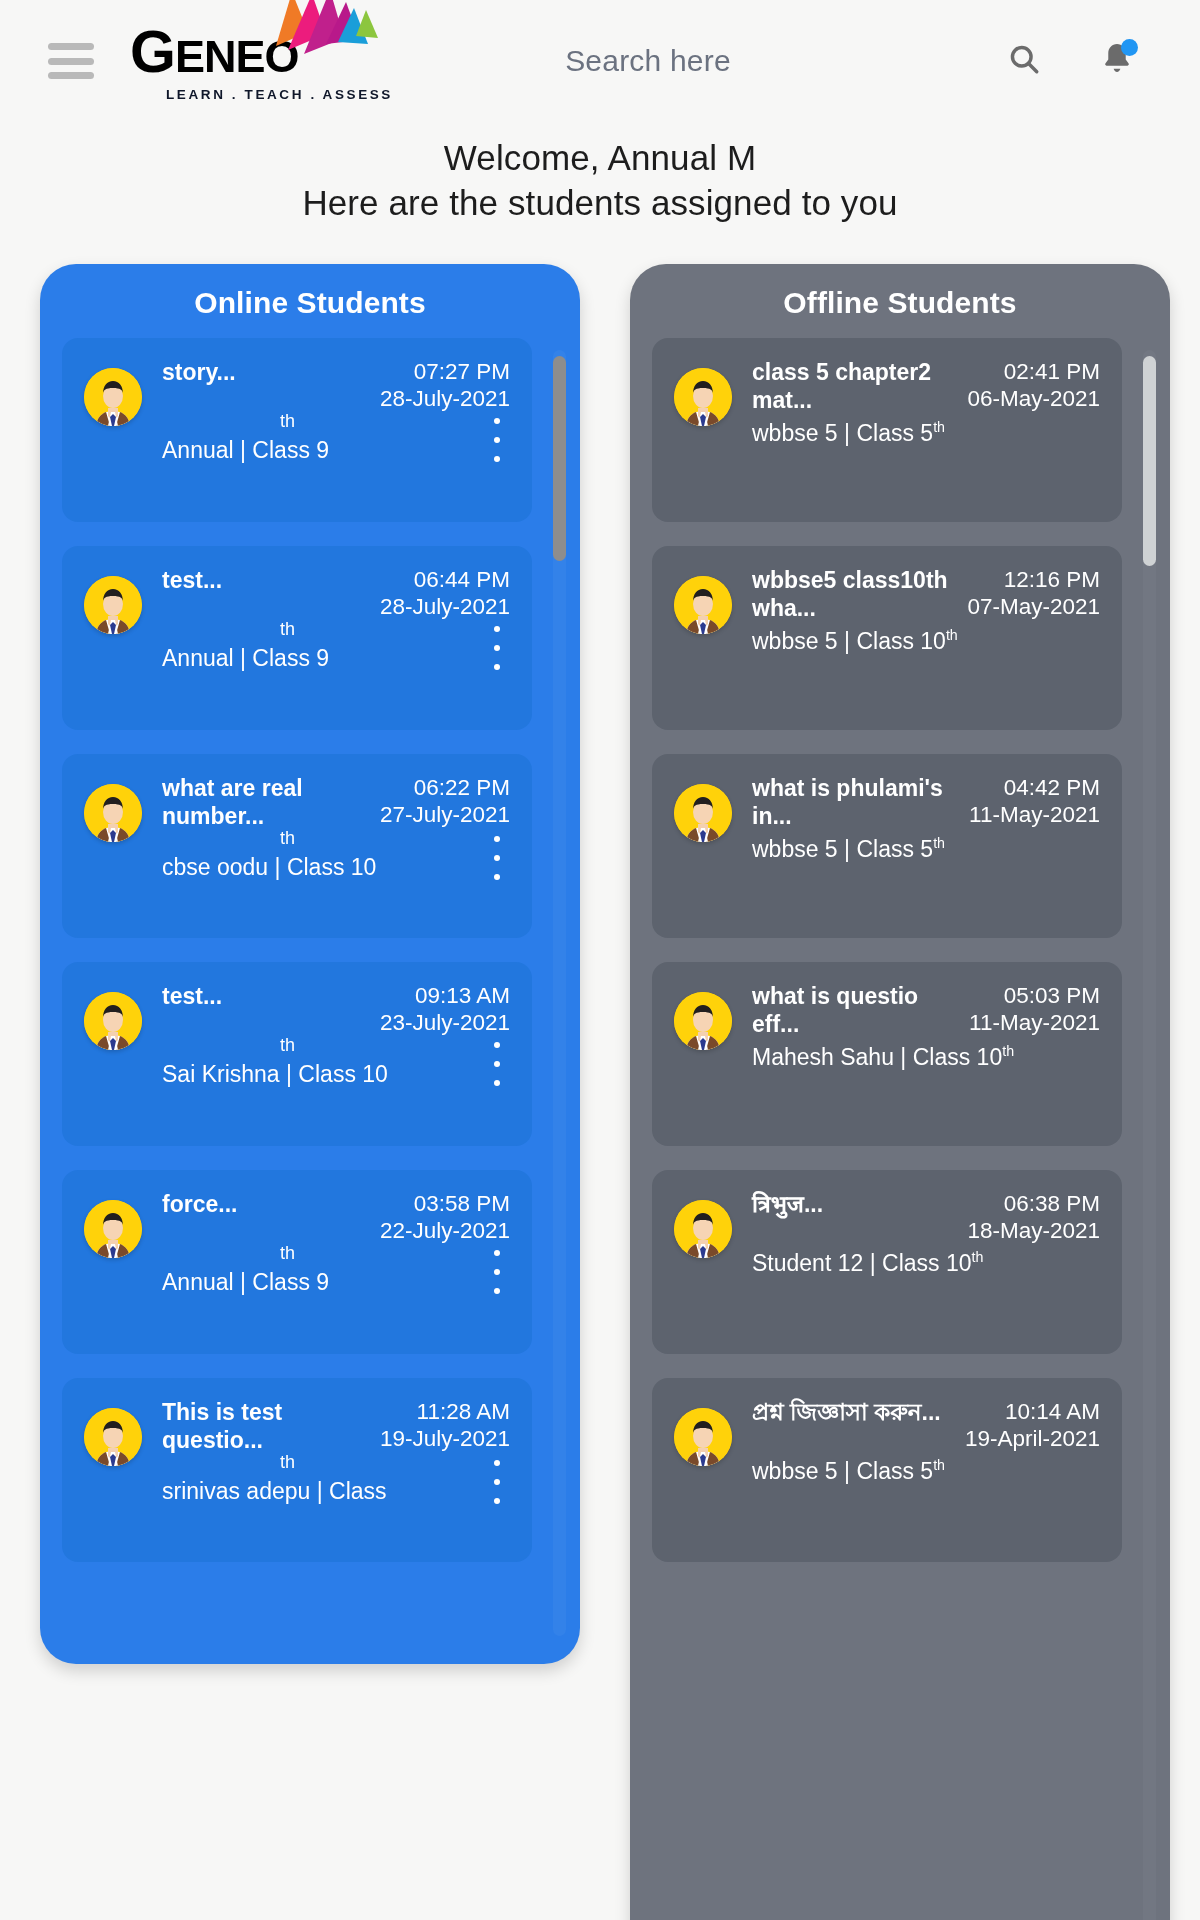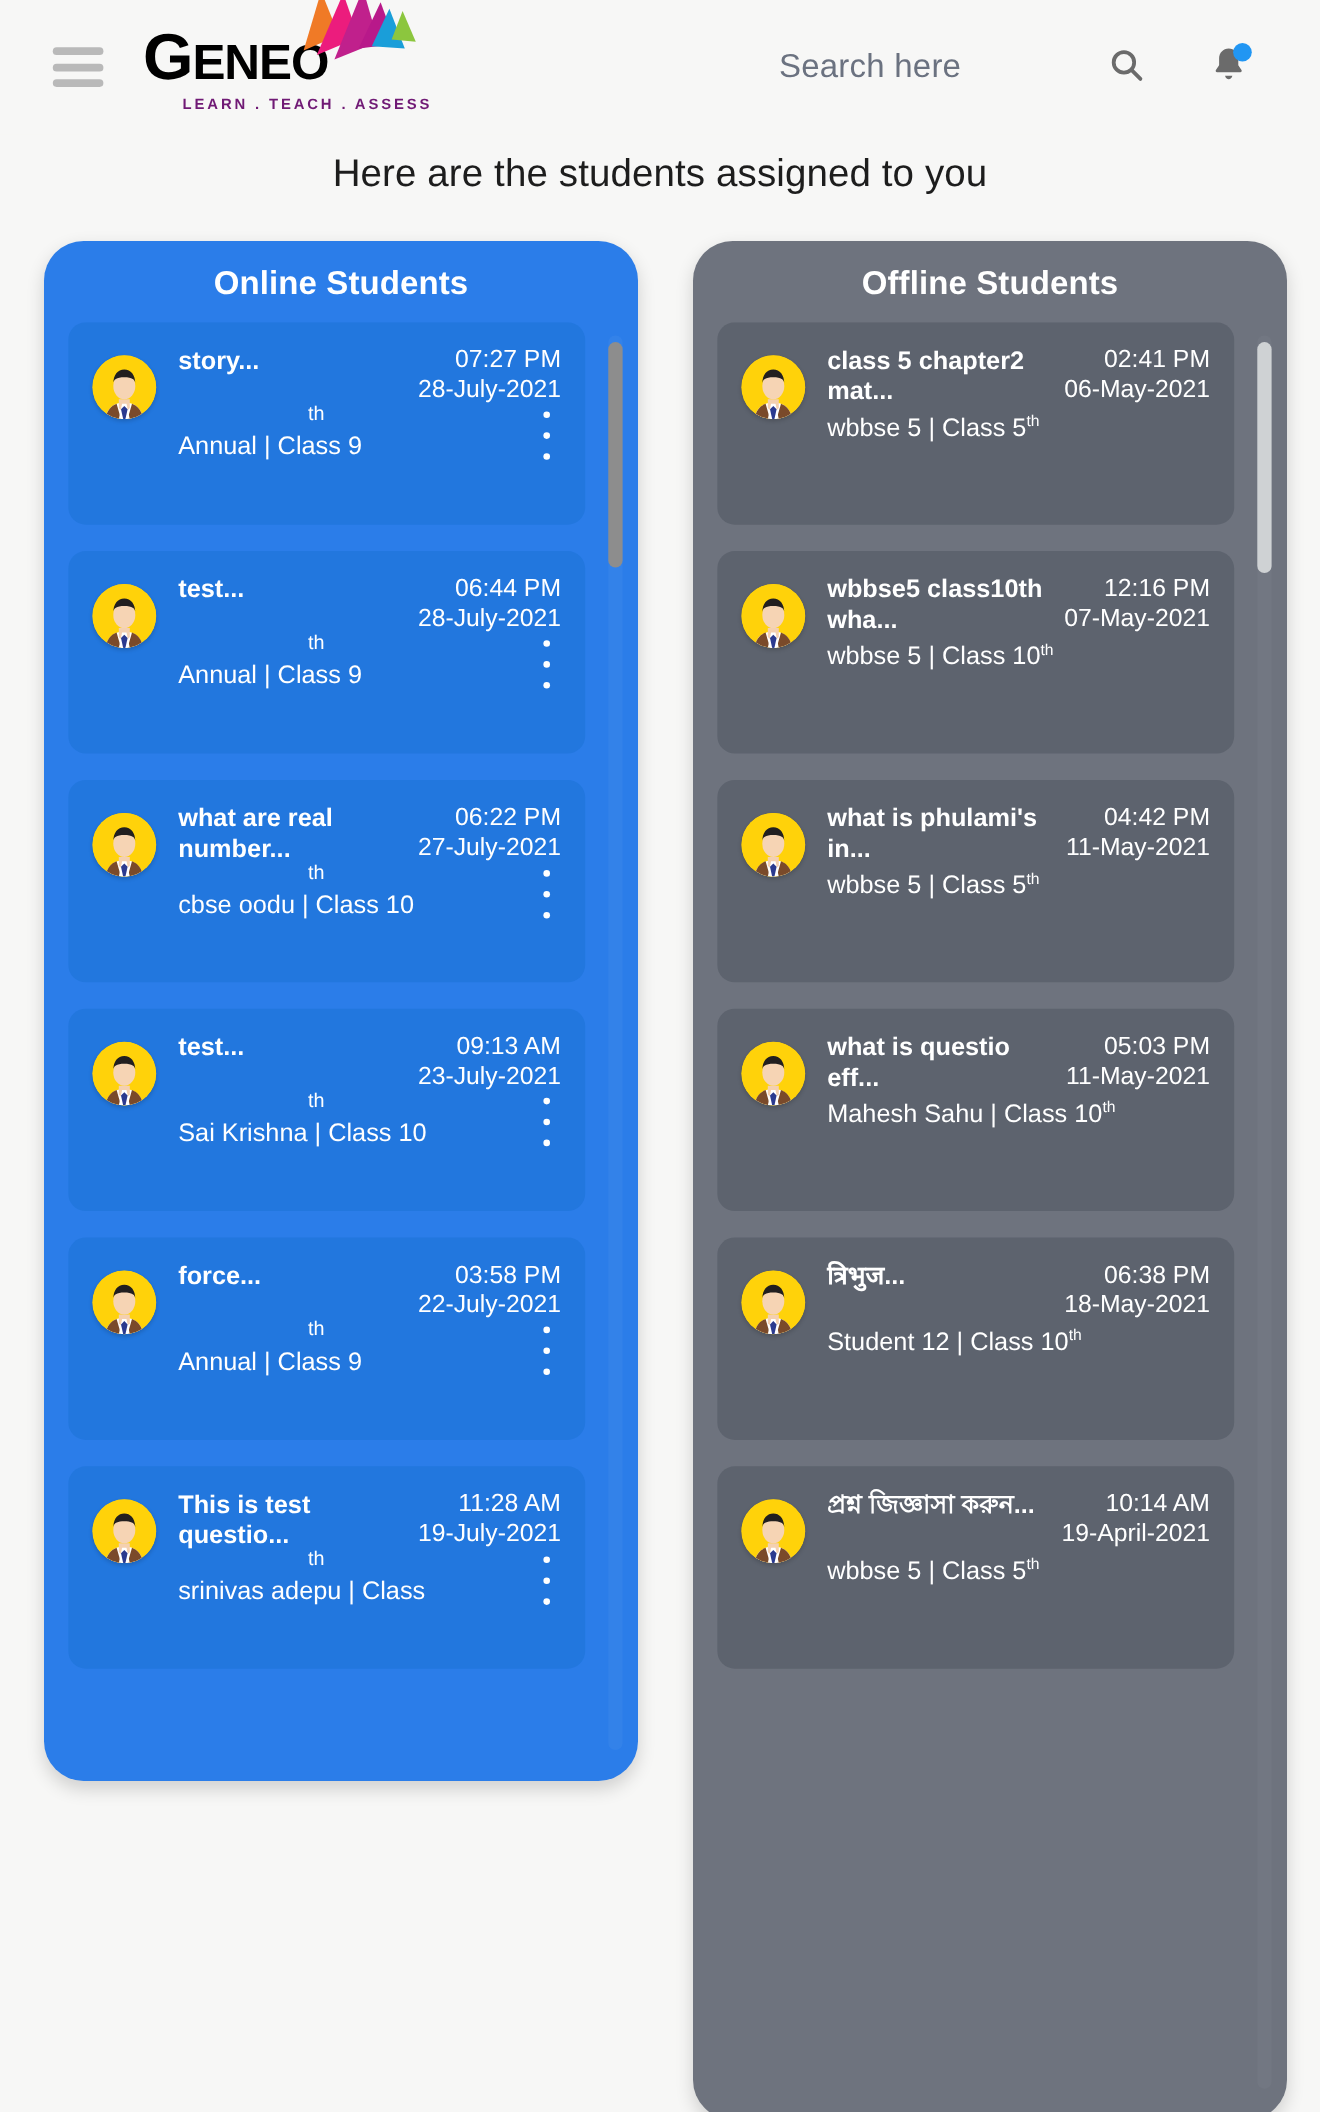--- a/index.html
+++ b/index.html
@@ -64,30 +64,30 @@
     position: absolute;
     left: 138px;
     top: -36px;
     width: 112px;
     height: 80px;
   }
   .logo-tag {
     font-size: 13.5px;
     letter-spacing: 2.6px;
     font-weight: 700;
-    color: #701a75;
+    color: #0f172a;
     margin-top: 6px;
     margin-left: 36px;
   }
 
   .search-area {
     flex: 1 1 auto;
     display: flex;
     align-items: center;
-    justify-content: flex-end;
+    justify-content: flex-start;
     margin-left: 40px;
   }
   .search-text {
     font-size: 30px;
     color: #6b7280;
     font-weight: 400;
     letter-spacing: 0.2px;
     background: transparent;
     border: none;
     outline: none;
@@ -331,20 +331,21 @@
       <svg width="34" height="36" viewBox="0 0 24 26" fill="#6b6b6b">
         <path d="M12 2.2c-3.6 0-6.3 2.9-6.3 6.5v4.6L3.6 16.3c-.4.6 0 1.5.8 1.5h15.2c.8 0 1.2-.9.8-1.5l-2.1-3v-4.6c0-3.6-2.7-6.5-6.3-6.5z"></path>
         <path d="M9.6 20.1c.3 1.4 1.3 2.3 2.4 2.3s2.1-.9 2.4-2.3H9.6z"></path>
       </svg>
       <span class="bell-dot"></span>
     </span>
   </div>
 </div>
 
 <div class="welcome">
+  <div>Welcome, Annual M</div>
   <div>Here are the students assigned to you</div>
 </div>
 
 <div class="panels">
 
   <div class="panel online">
     <div class="panel-title">Online Students</div>
     <div class="list-wrap" id="online-list">
         <div class="card">
           <div class="avatar"><svg viewBox="0 0 58 58" width="58" height="58">

